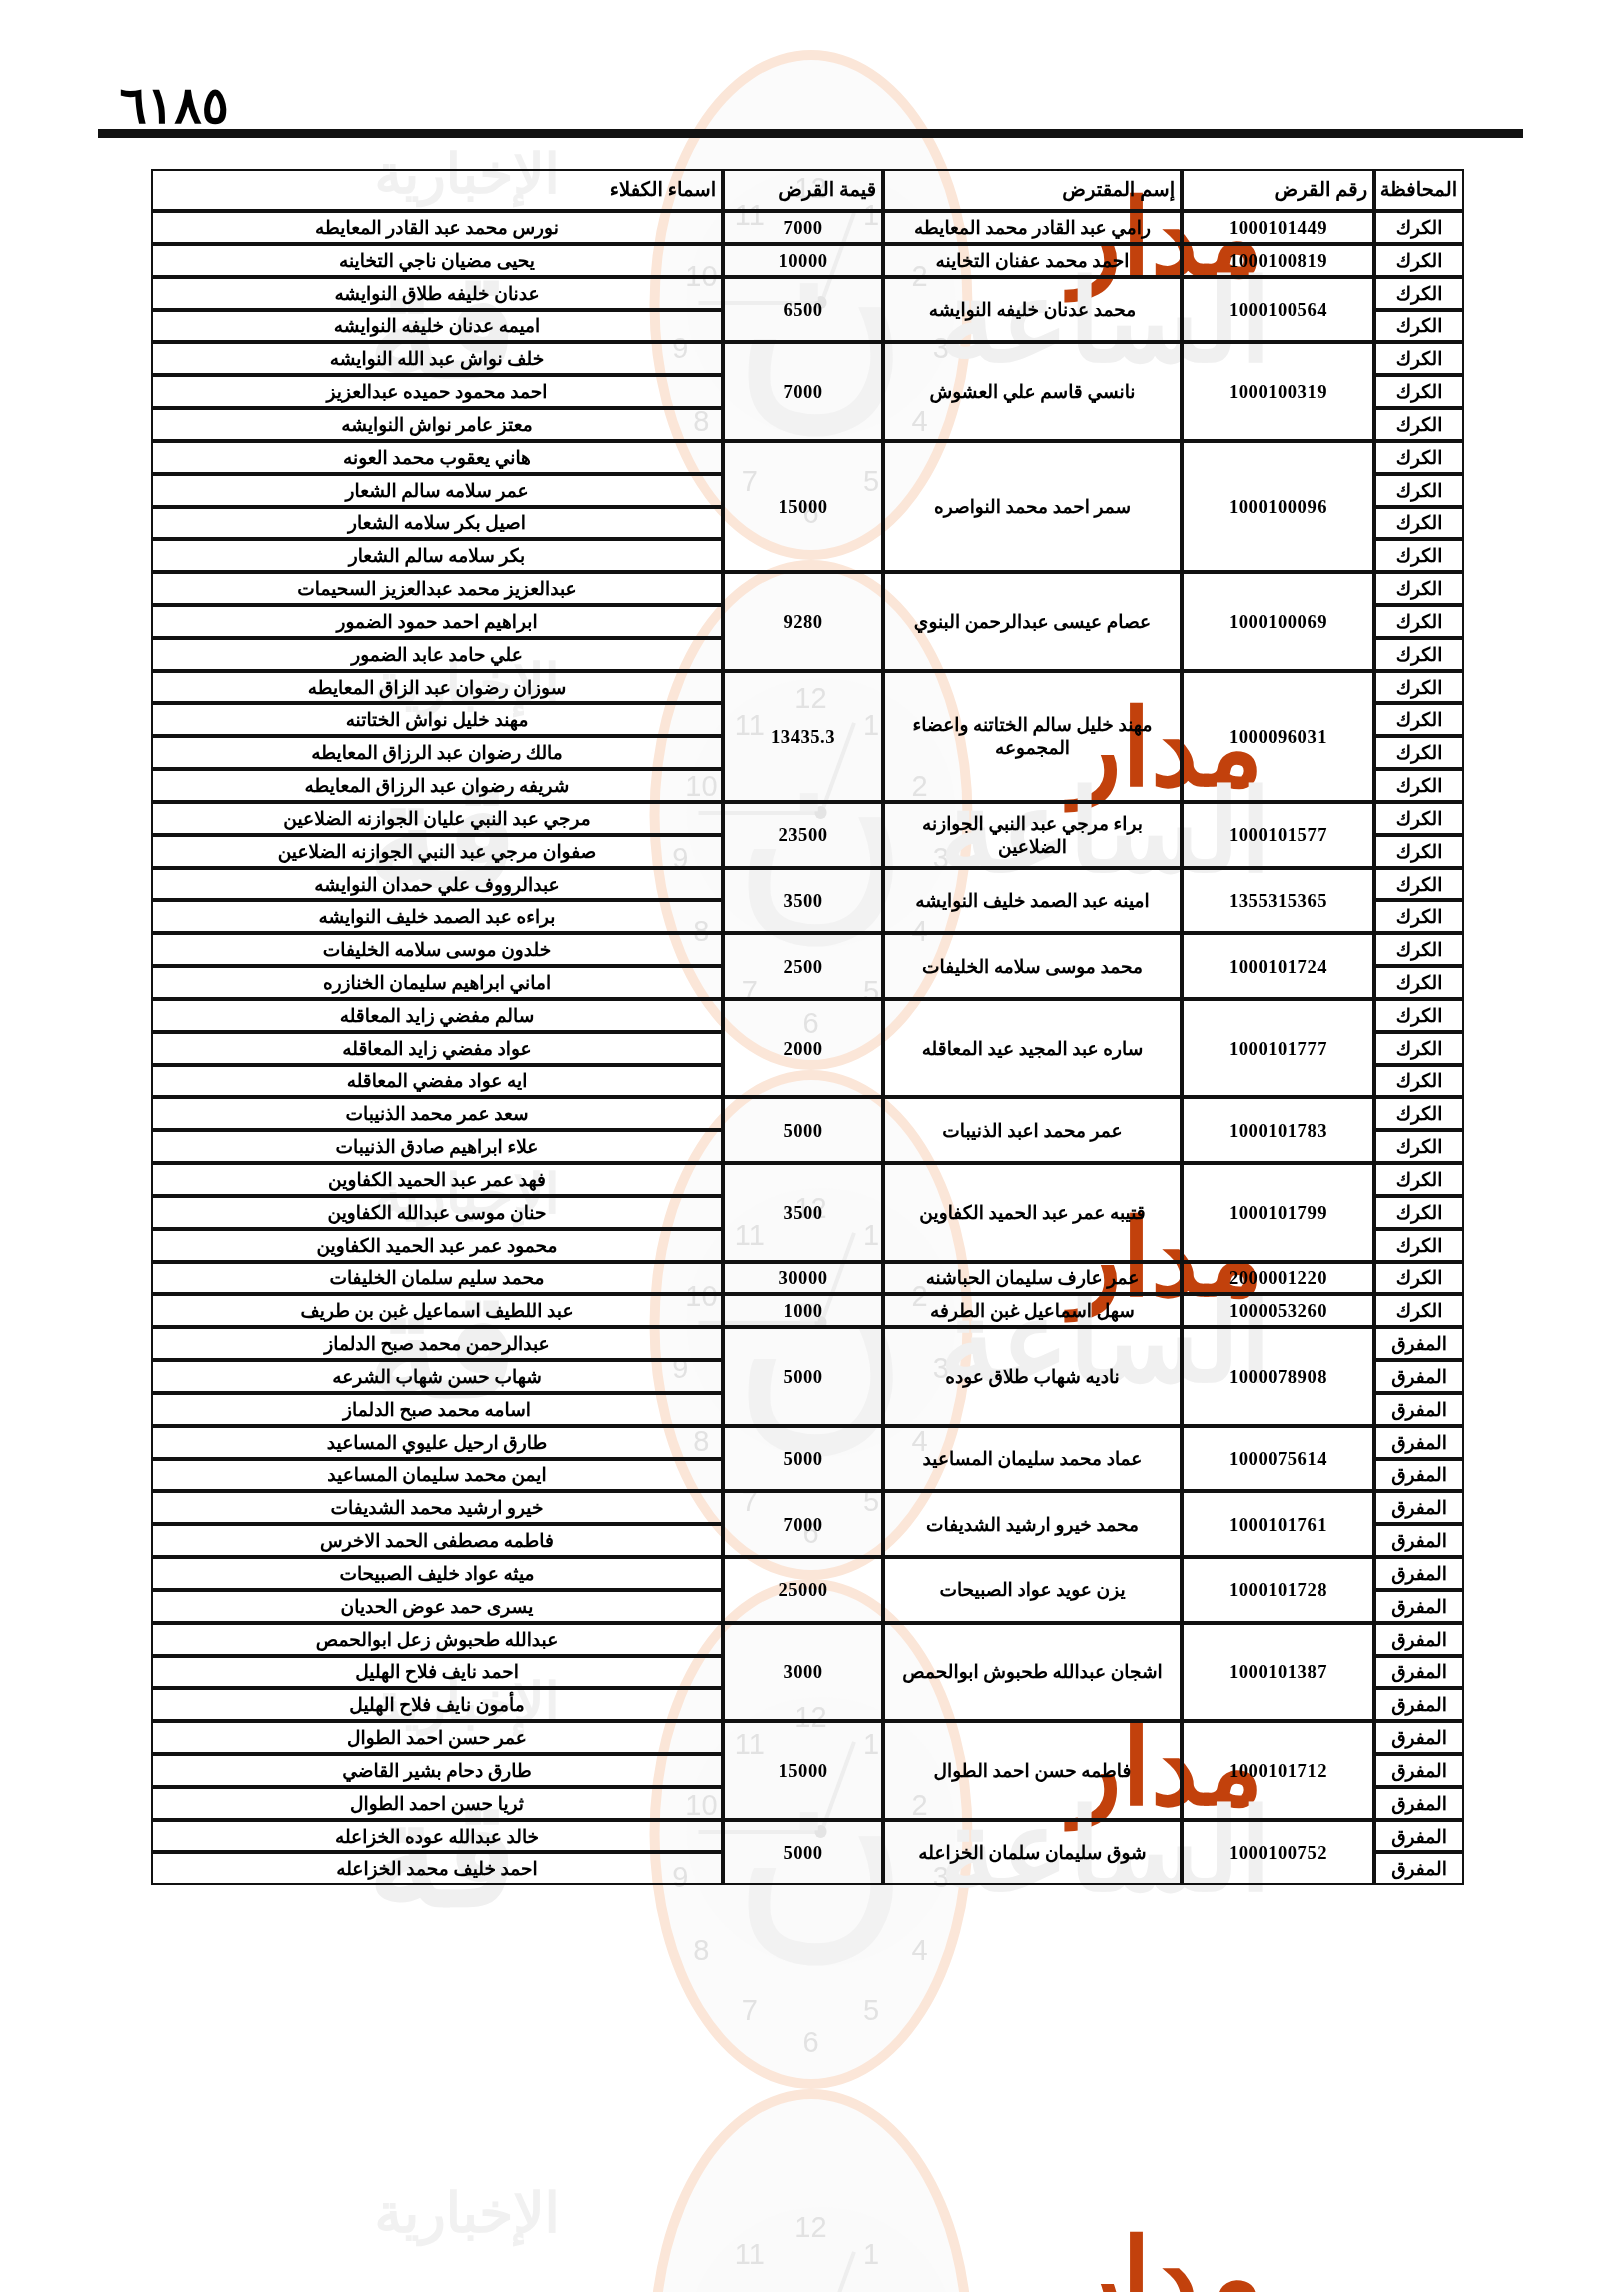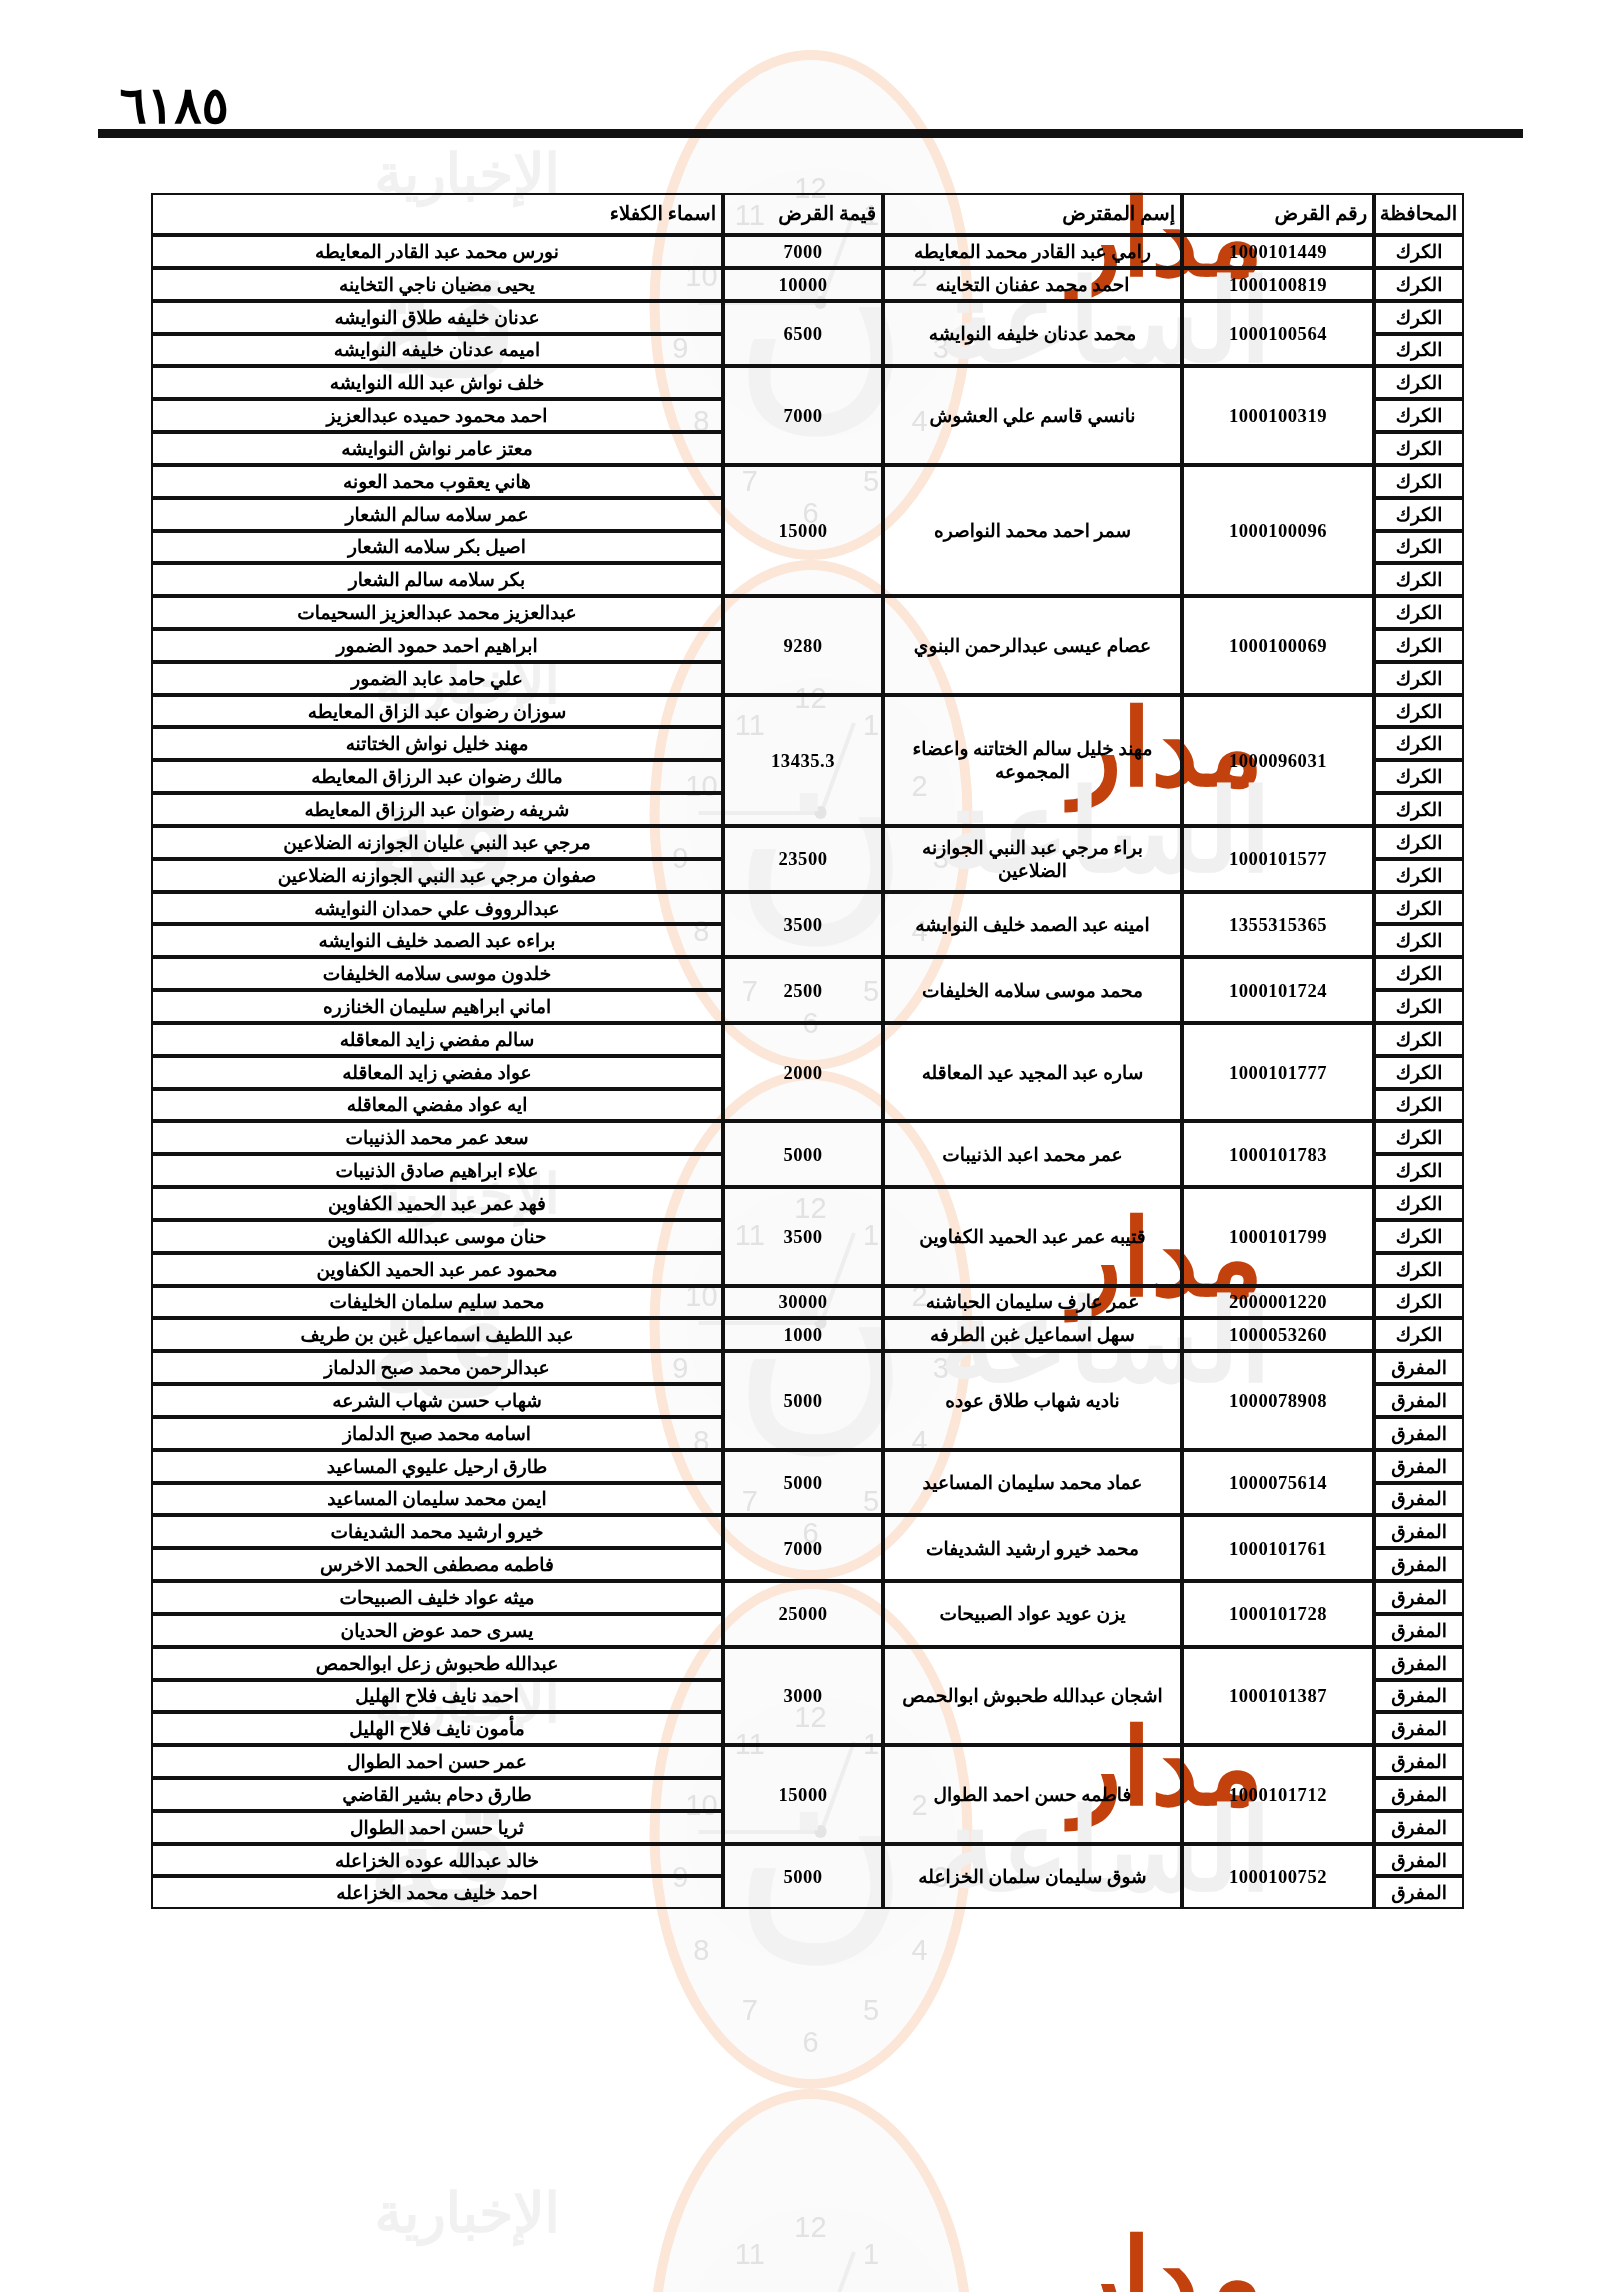--- a/index.html
+++ b/index.html
@@ -39,21 +39,21 @@
                 font-size:55px;font-weight:bold;
                 font-family:"Liberation Sans",sans-serif;white-space:nowrap;}
   .wm-text-left2{position:absolute;left:47px;top:206px;color:#f0f0f0;
                  font-size:147px;font-weight:bold;
                  font-family:"Liberation Sans",sans-serif;white-space:nowrap;}
 
   
   #content{position:relative;z-index:2;}
 
   
-  .page-head{position:relative;height:193px;}
+  .page-head{position:relative;height:169px;}
   .folio{position:absolute;left:0;right:1392px;top:76px;
          text-align:left;padding-left:131px;
          font-size:51px;font-weight:bold;letter-spacing:2.9px;
          font-family:"Liberation Serif",serif;white-space:nowrap;}
   .head-rule{position:absolute;left:98px;right:98px;top:129px;height:8.8px;
              background:#121212;}
   .head-oval{position:absolute;right:970px;top:102px;
              width:214px;height:61px;border:6.9px solid #0d0d0d;
              border-radius:50%;background:#ffffff;
              display:flex;align-items:center;justify-content:center;}

